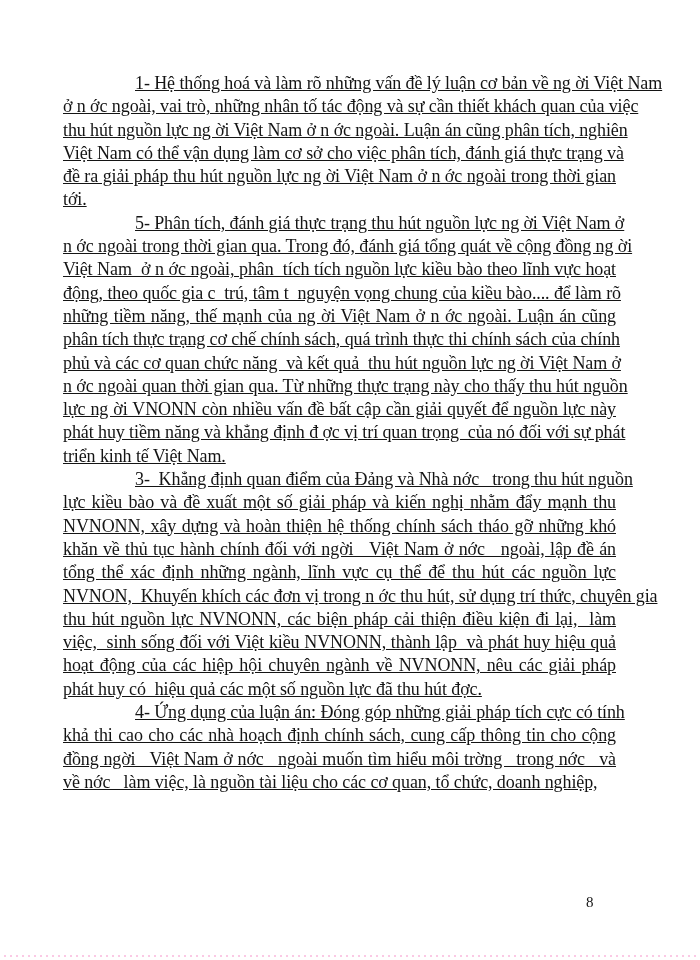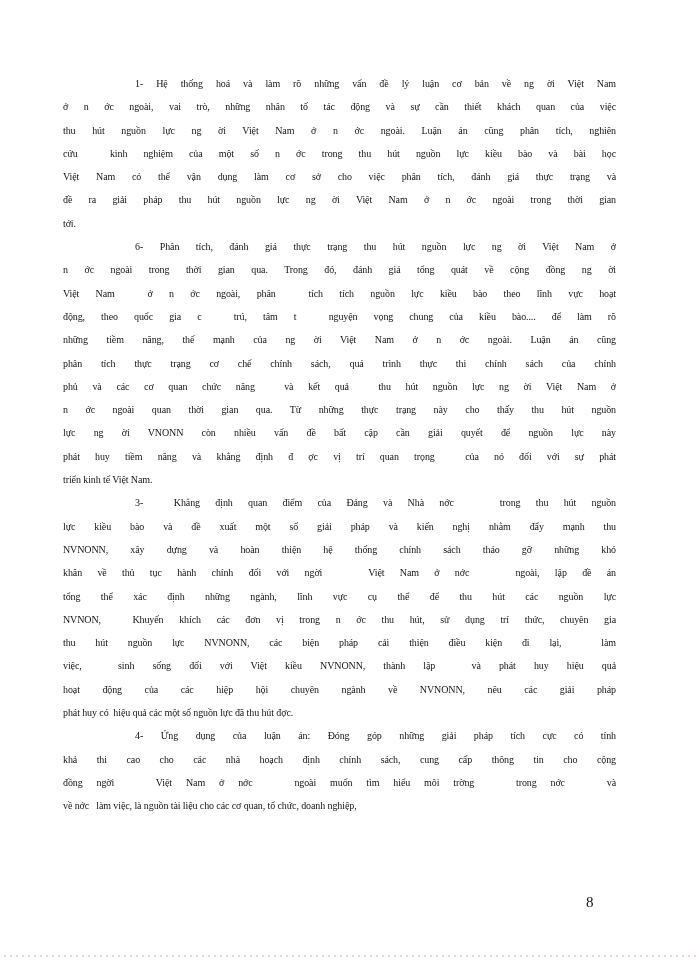--- a/index.html
+++ b/index.html
@@ -21,27 +21,28 @@
     position: absolute;
     left: 63px;
     top: 72px;
     width: 553px;
   }
   .paragraph {
     margin: 0;
     padding: 0;
   }
   .line {
-    font-size: 10px;
+    font-size: 18px;
     line-height: 23.3px;
     letter-spacing: -0.1px;
     white-space: nowrap;
     text-align: justify;
     text-align-last: justify;
     text-justify: inter-word;
+    text-decoration: underline;
   }
   .line.first {
     padding-left: 72px;
   }
   .line.last {
     text-align-last: left;
   }
   .page-number {
     position: absolute;
     left: 586px;
@@ -62,27 +63,26 @@
 </style>
 </head>
 <body>
 
 <div class="page">
   <div class="doc-body">
       <div class="paragraph">
         <div class="line first">1- Hệ thống hoá và làm rõ những vấn đề lý luận cơ bản về ng ời Việt Nam</div>
         <div class="line">ở n ớc ngoài, vai trò, những nhân tố tác động và sự cần thiết khách quan của việc</div>
         <div class="line">thu hút nguồn lực ng ời Việt Nam ở n ớc ngoài. Luận án cũng phân tích, nghiên</div>
-        <div class="line">cứu&nbsp; kinh nghiệm của một số n ớc trong thu hút nguồn lực kiều bào và bài học</div>
         <div class="line">Việt Nam có thể vận dụng làm cơ sở cho việc phân tích, đánh giá thực trạng và</div>
         <div class="line">đề ra giải pháp thu hút nguồn lực ng ời Việt Nam ở n ớc ngoài trong thời gian</div>
         <div class="line last">tới.</div>
       </div>
       <div class="paragraph">
-        <div class="line first">6- Phân tích, đánh giá thực trạng thu hút nguồn lực ng ời Việt Nam ở</div>
+        <div class="line first">5- Phân tích, đánh giá thực trạng thu hút nguồn lực ng ời Việt Nam ở</div>
         <div class="line">n ớc ngoài trong thời gian qua. Trong đó, đánh giá tổng quát về cộng đồng ng ời</div>
         <div class="line">Việt Nam&nbsp; ở n ớc ngoài, phân&nbsp; tích tích nguồn lực kiều bào theo lĩnh vực hoạt</div>
         <div class="line">động, theo quốc gia c&nbsp; trú, tâm t&nbsp; nguyện vọng chung của kiều bào.... để làm rõ</div>
         <div class="line">những tiềm năng, thế mạnh của ng ời Việt Nam ở n ớc ngoài. Luận án cũng</div>
         <div class="line">phân tích thực trạng cơ chế chính sách, quá trình thực thi chính sách của chính</div>
         <div class="line">phủ và các cơ quan chức năng&nbsp; và kết quả&nbsp; thu hút nguồn lực ng ời Việt Nam ở</div>
         <div class="line">n ớc ngoài quan thời gian qua. Từ những thực trạng này cho thấy thu hút nguồn</div>
         <div class="line">lực ng ời VNONN còn nhiều vấn đề bất cập cần giải quyết để nguồn lực này</div>
         <div class="line">phát huy tiềm năng và khẳng định đ ợc vị trí quan trọng&nbsp; của nó đối với sự phát</div>
         <div class="line last">triển kinh tế Việt Nam.</div>

